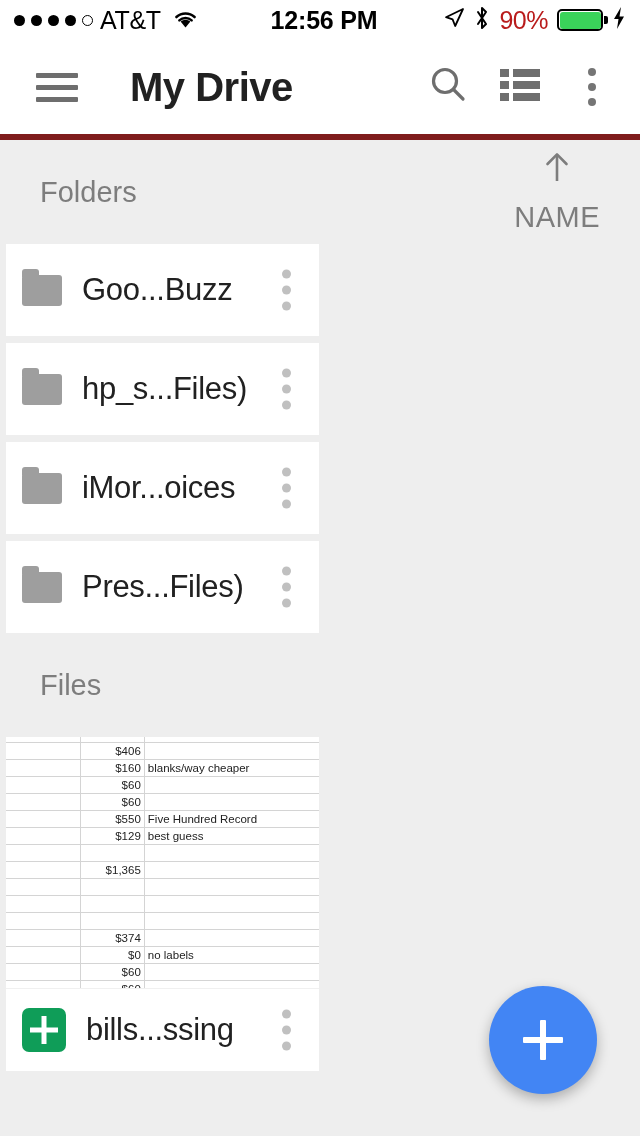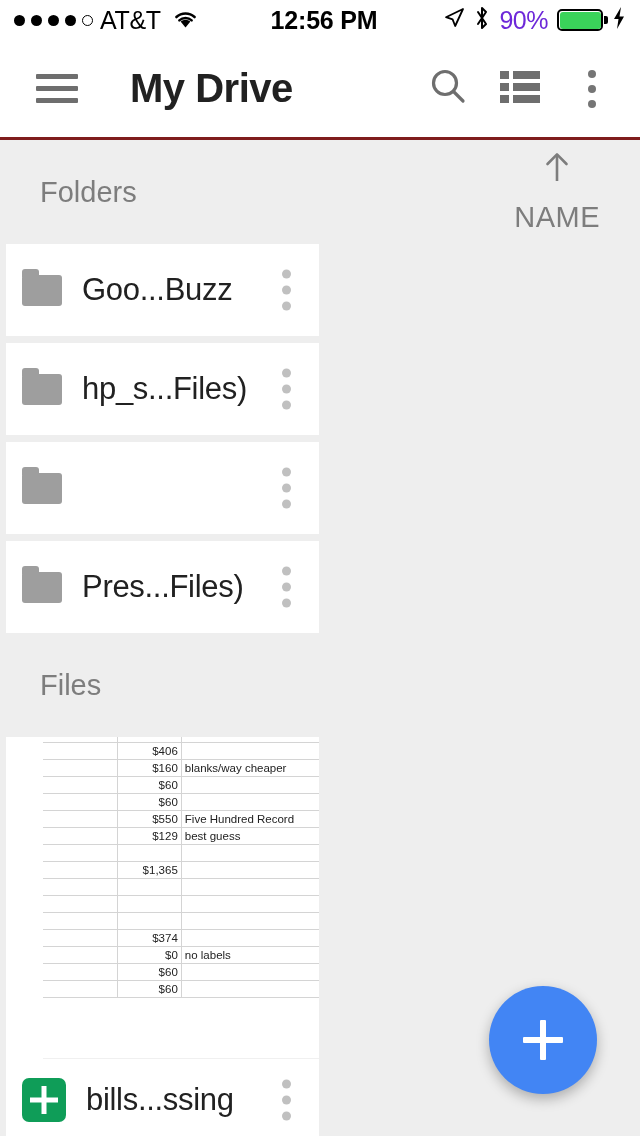--- a/index.html
+++ b/index.html
@@ -24,38 +24,38 @@
   .sb-wifi { margin-left: 4px; }
   .sb-center {
     position: absolute; left: 8px; right: 0; text-align: center;
     font-size: 25px; font-weight: 700; color: #000; letter-spacing: -0.2px;
     pointer-events: none;
   }
   .sb-right {
     margin-left: auto; display: flex; align-items: center; gap: 9px;
     position: relative; z-index: 2;
   }
-  .sb-batt-pct { font-size: 25px; color: #6d28d9; letter-spacing: -0.5px; }
+  .sb-batt-pct { font-size: 25px; color: #b91c1c; letter-spacing: -0.5px; }
   .battery { position: relative; width: 46px; height: 22px; }
   .battery .shell {
     position: absolute; inset: 0; border: 2px solid #000; border-radius: 5px;
   }
   .battery .cap {
     position: absolute; right: -5px; top: 7px; width: 4px; height: 8px;
     background: #000; border-radius: 0 2px 2px 0;
   }
   .battery .fill {
     position: absolute; left: 2.5px; top: 2.5px; bottom: 2.5px; width: 90%;
     background: #3ad35a; border-radius: 3px;
   }
 
   
   .toolbar {
     height: 100px; background: #ffffff; display: flex; align-items: center;
-    border-bottom: 3px solid #7f1d1d; position: relative;
+    border-bottom: 6px solid #7f1d1d; position: relative;
   }
   .hamburger { margin-left: 36px; width: 42px; cursor: pointer; }
   .hamburger span {
     display: block; height: 5px; background: #6e6e6e; border-radius: 1px; margin: 7px 0;
   }
   .title {
     margin-left: 52px; font-size: 40px; font-weight: 700; color: #212121;
     letter-spacing: -0.5px;
   }
   .tb-actions { margin-left: auto; display: flex; align-items: center; }
@@ -96,23 +96,22 @@
   }
   .kebab {
     position: absolute; right: 28px; top: 50%; transform: translateY(-50%);
     display: flex; flex-direction: column; gap: 7px; align-items: center; cursor: pointer;
   }
   .kebab i { width: 9px; height: 9px; border-radius: 50%; background: #c0c0c0; display: block; }
 
   
   .card.file { display: flex; flex-direction: column; }
   .thumb {
-    height: 322px; background: #ffffff; overflow: hidden; position: relative;
+    height: 252px; background: #ffffff; overflow: hidden; position: relative;
     border-bottom: 1px solid #f0f0f0;
-    margin-left: 37px;
   }
   .file-foot {
     height: 82px; display: flex; align-items: center; padding: 0 16px; position: relative;
   }
   .app-icon { width: 44px; height: 44px; border-radius: 7px; position: relative; flex: 0 0 44px; }
   .app-icon.sheets { background: #0f9d58; }
   .app-icon.sheets::before {
     content: ""; position: absolute; left: 50%; top: 8px; bottom: 8px; width: 5px;
     transform: translateX(-50%); background: #fff;
   }
@@ -261,20 +260,21 @@
       <span class="folder-icon"></span>
       <span class="card-name">hp_s...Files)</span>
       <span class="kebab">
           <i></i>
           <i></i>
           <i></i>
         </span>
     </div>
     <div class="card folder">
       <span class="folder-icon"></span>
+      <span class="card-name">iMor...oices</span>
       <span class="kebab">
           <i></i>
           <i></i>
           <i></i>
         </span>
     </div>
     <div class="card folder">
       <span class="folder-icon"></span>
       <span class="card-name">Pres...Files)</span>
       <span class="kebab">

